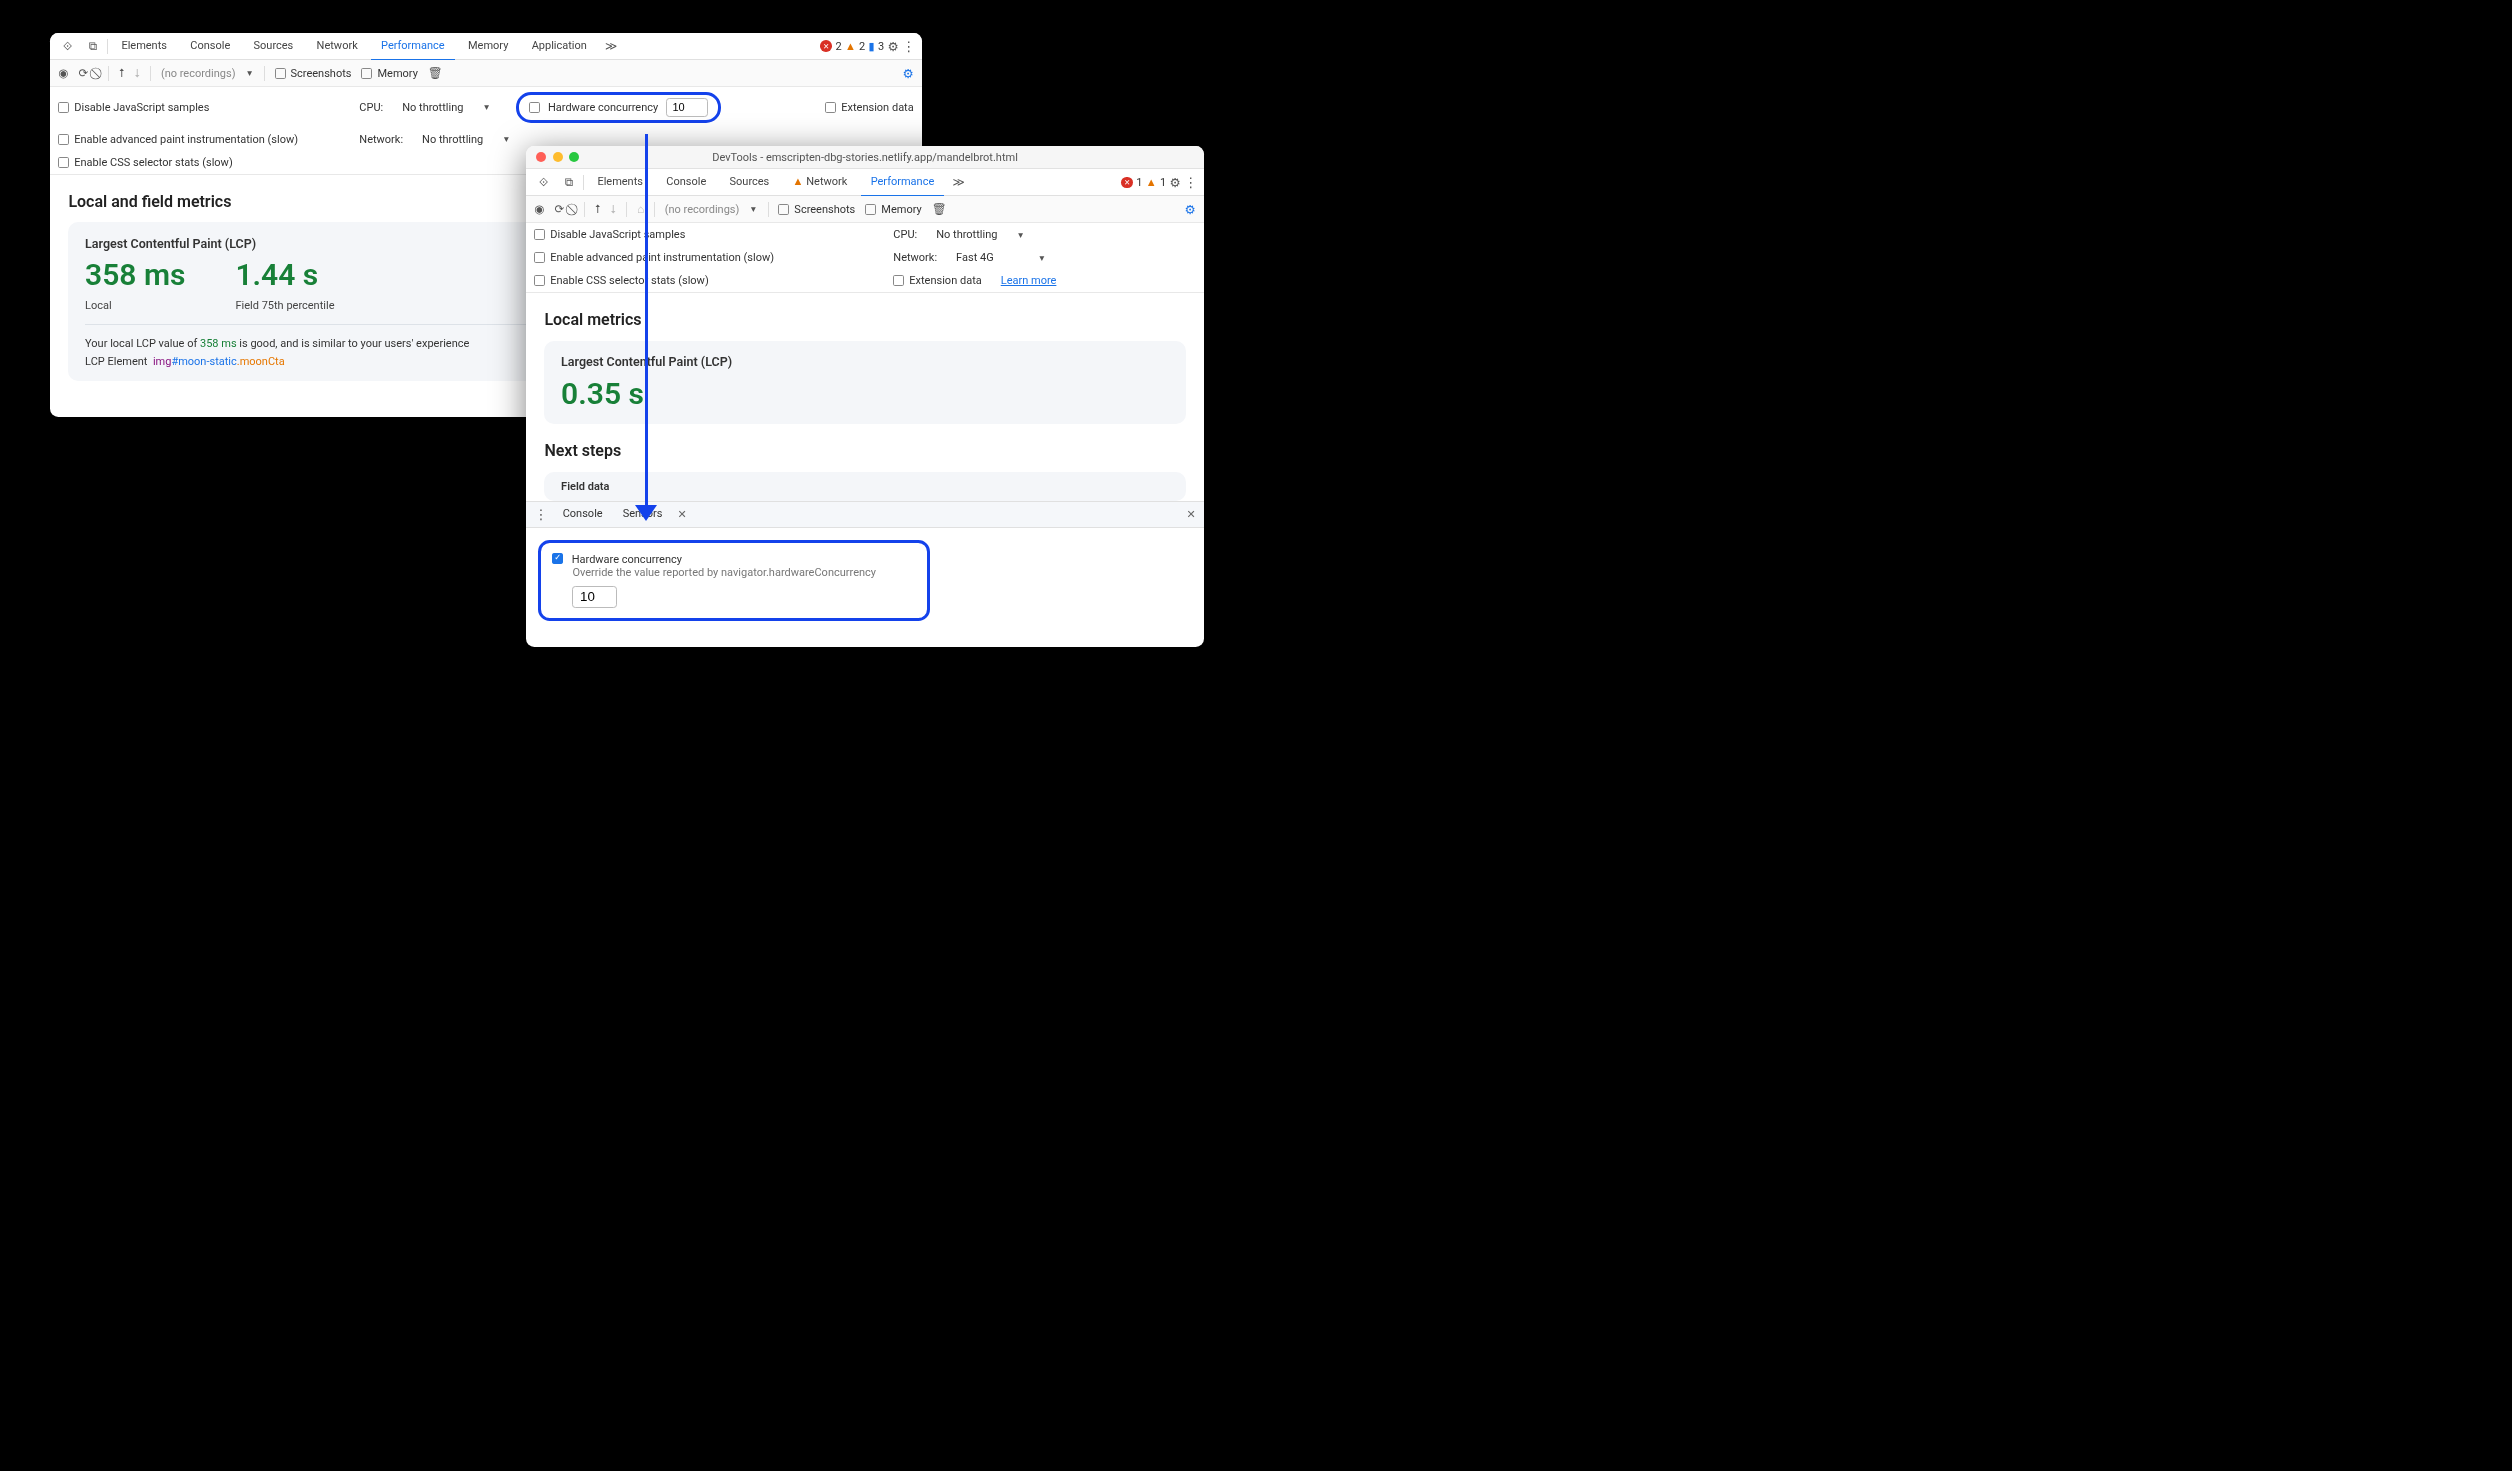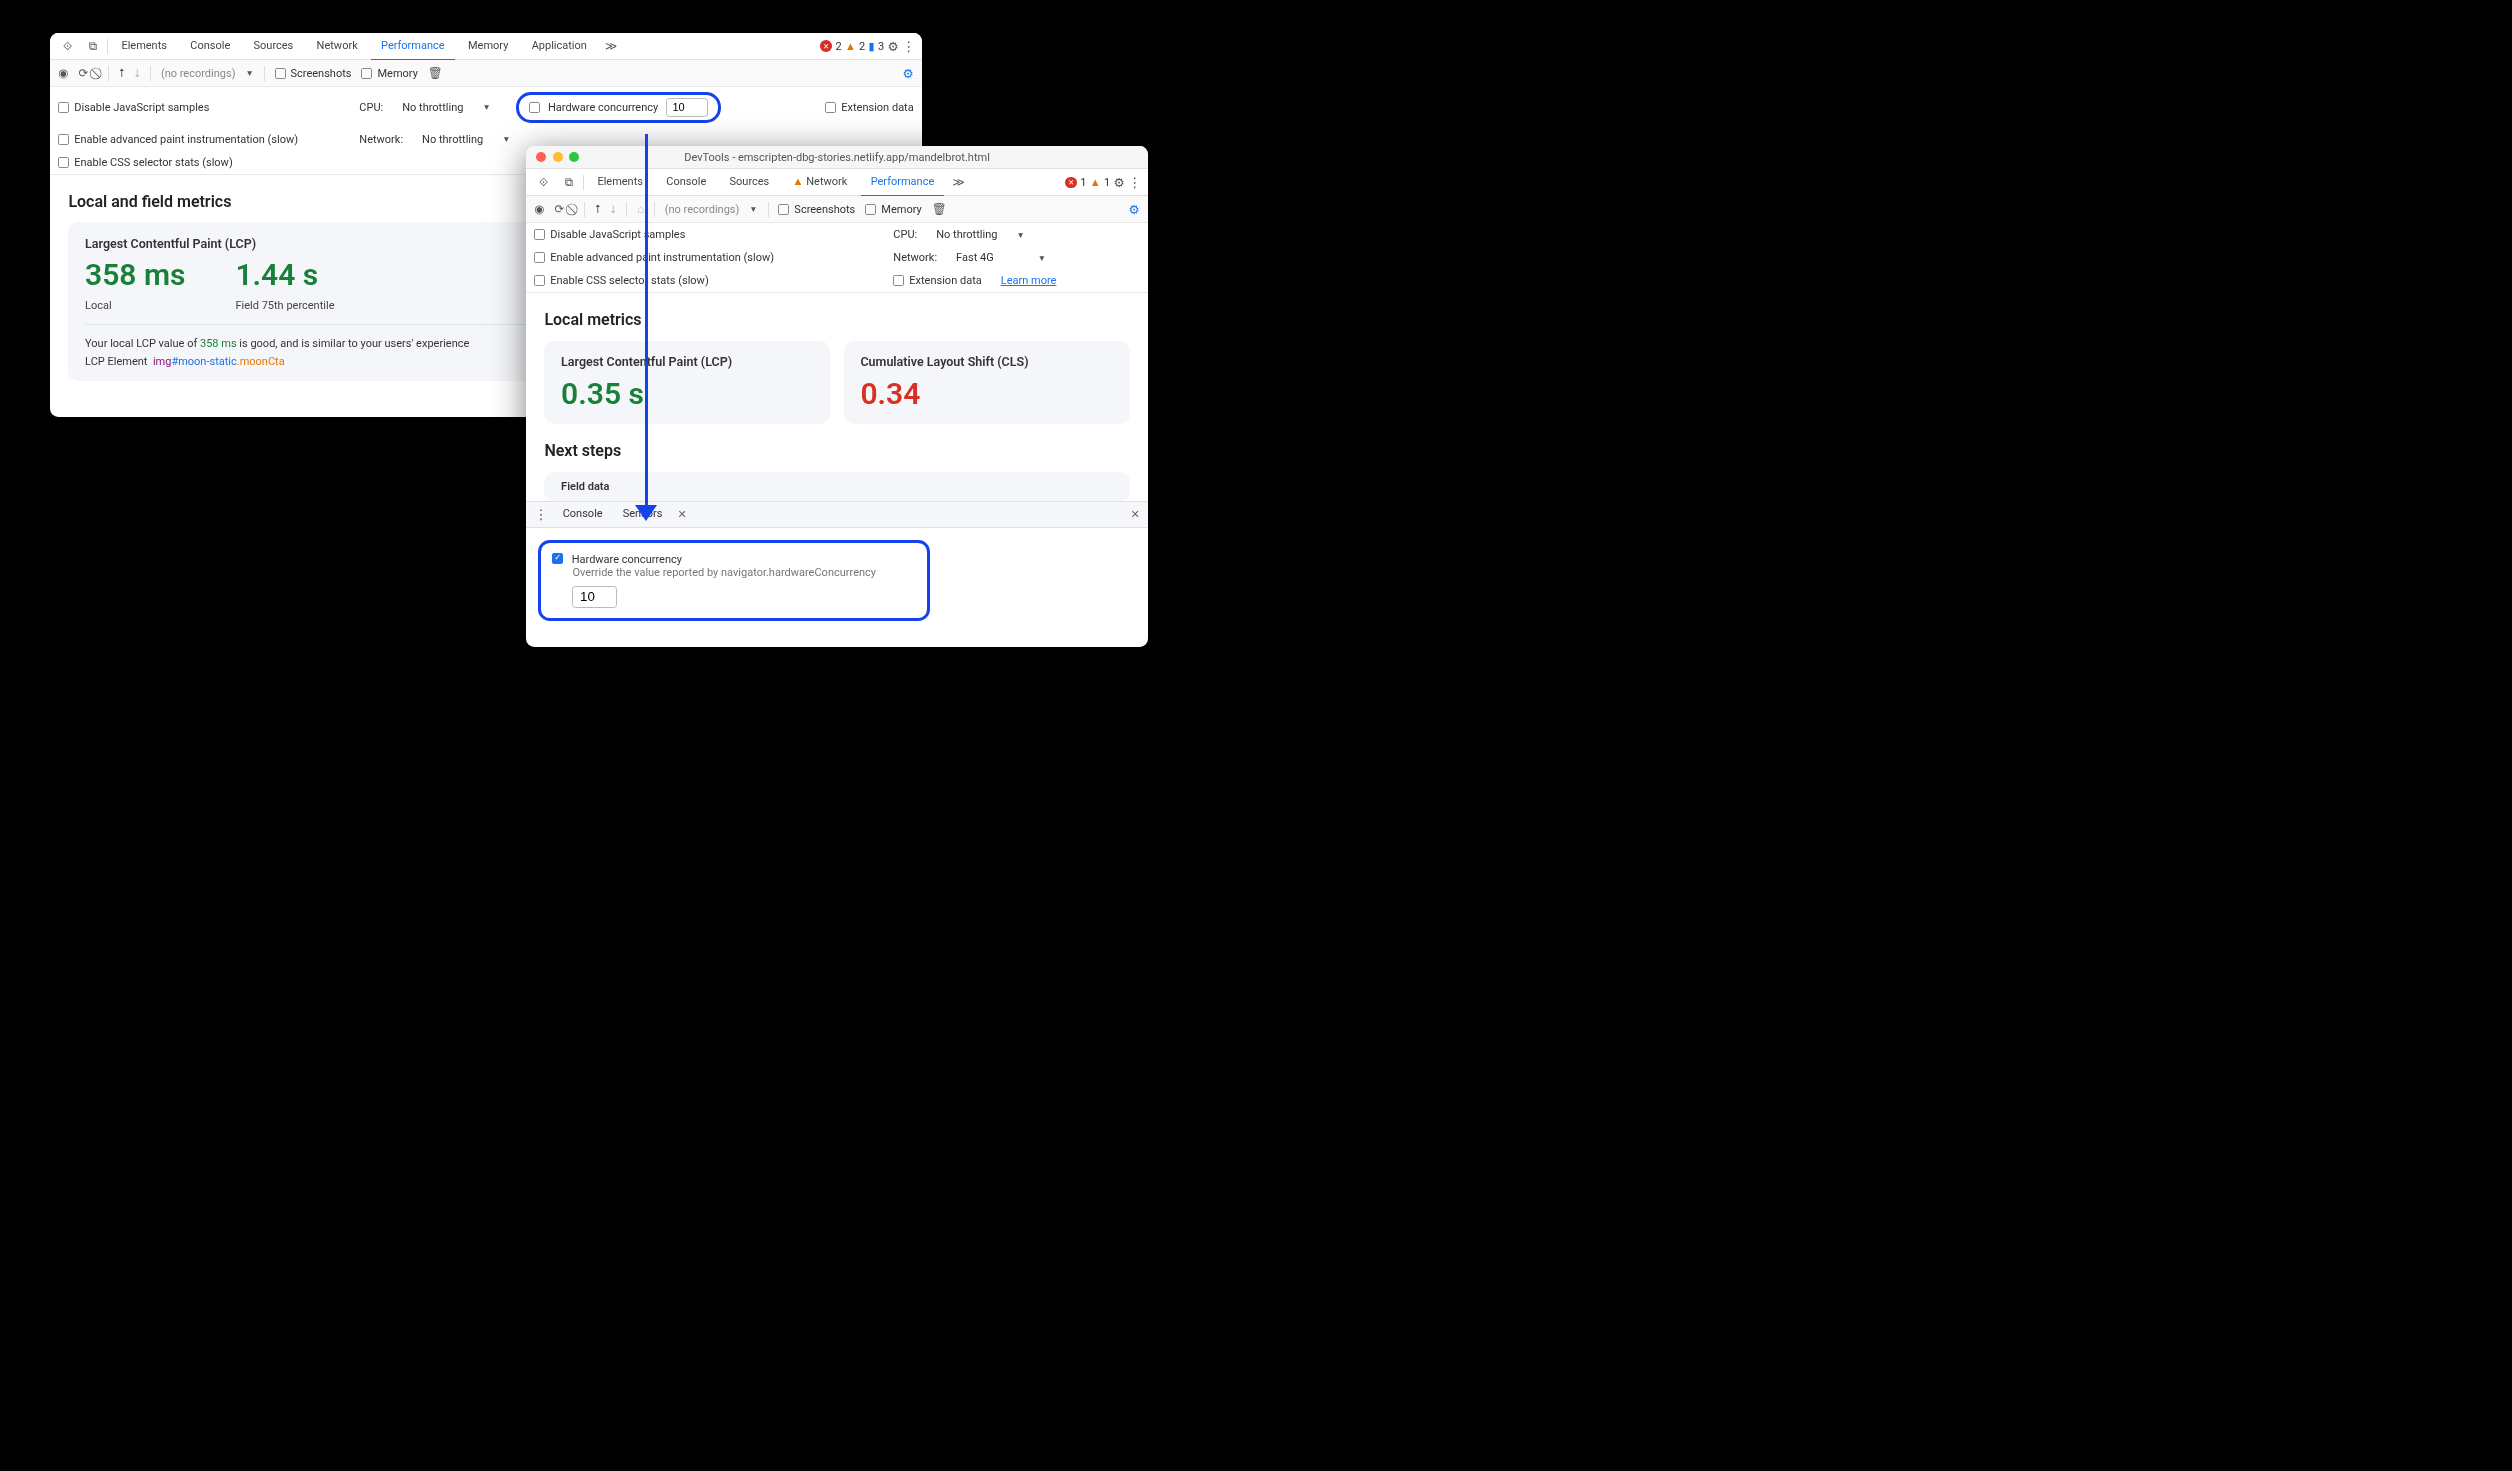--- a/index.html
+++ b/index.html
@@ -15,21 +15,21 @@
     overflow: hidden;
   }
   .window {
     position: absolute;
     background: #fff;
     border-radius: 8.3px;
     box-shadow: 0 6.7px 33px rgba(0,0,0,.5);
     overflow: hidden;
   }
   .win-left  { left: 50px;  top: 33px;  width: 872px; height: 384px; }
-  .win-right { left: 526px; top: 146px; width: 622px;  height: 501px; }
+  .win-right { left: 526px; top: 146px; width: 678px;  height: 501px; }
   .titlebar {
     height: 23.4px;
     display: flex;
     align-items: center;
     background: #f6f6f6;
     border-bottom: 0.8px solid #e2e2e2;
     position: relative;
   }
   .traffic { display: flex; gap: 6.7px; padding-left: 10px; }
   .dot { width: 10px; height: 10px; border-radius: 50%; }
@@ -368,24 +368,20 @@
     </div>
   </div>
 
   <div class="content" style="padding-bottom:0">
     <h2 class="section">Local metrics</h2>
     <div class="twin-cards">
       <div class="card">
         <div class="metric-title">Largest Contentful Paint (LCP)</div>
         <div class="metric-val green">0.35 s</div>
       </div>
-      <div class="card">
-        <div class="metric-title">Cumulative Layout Shift (CLS)</div>
-        <div class="metric-val red">0.34</div>
-      </div>
     </div>
     <h2 class="section" style="margin-top:16.7px">Next steps</h2>
     <div class="card" style="padding:8.3px 16.7px">
       <div style="font-weight:600">Field data</div>
     </div>
   </div>
 
   <div class="drawer-tabs">
     <span class="dots3">⋮</span>
     <span class="tab">Console</span>

